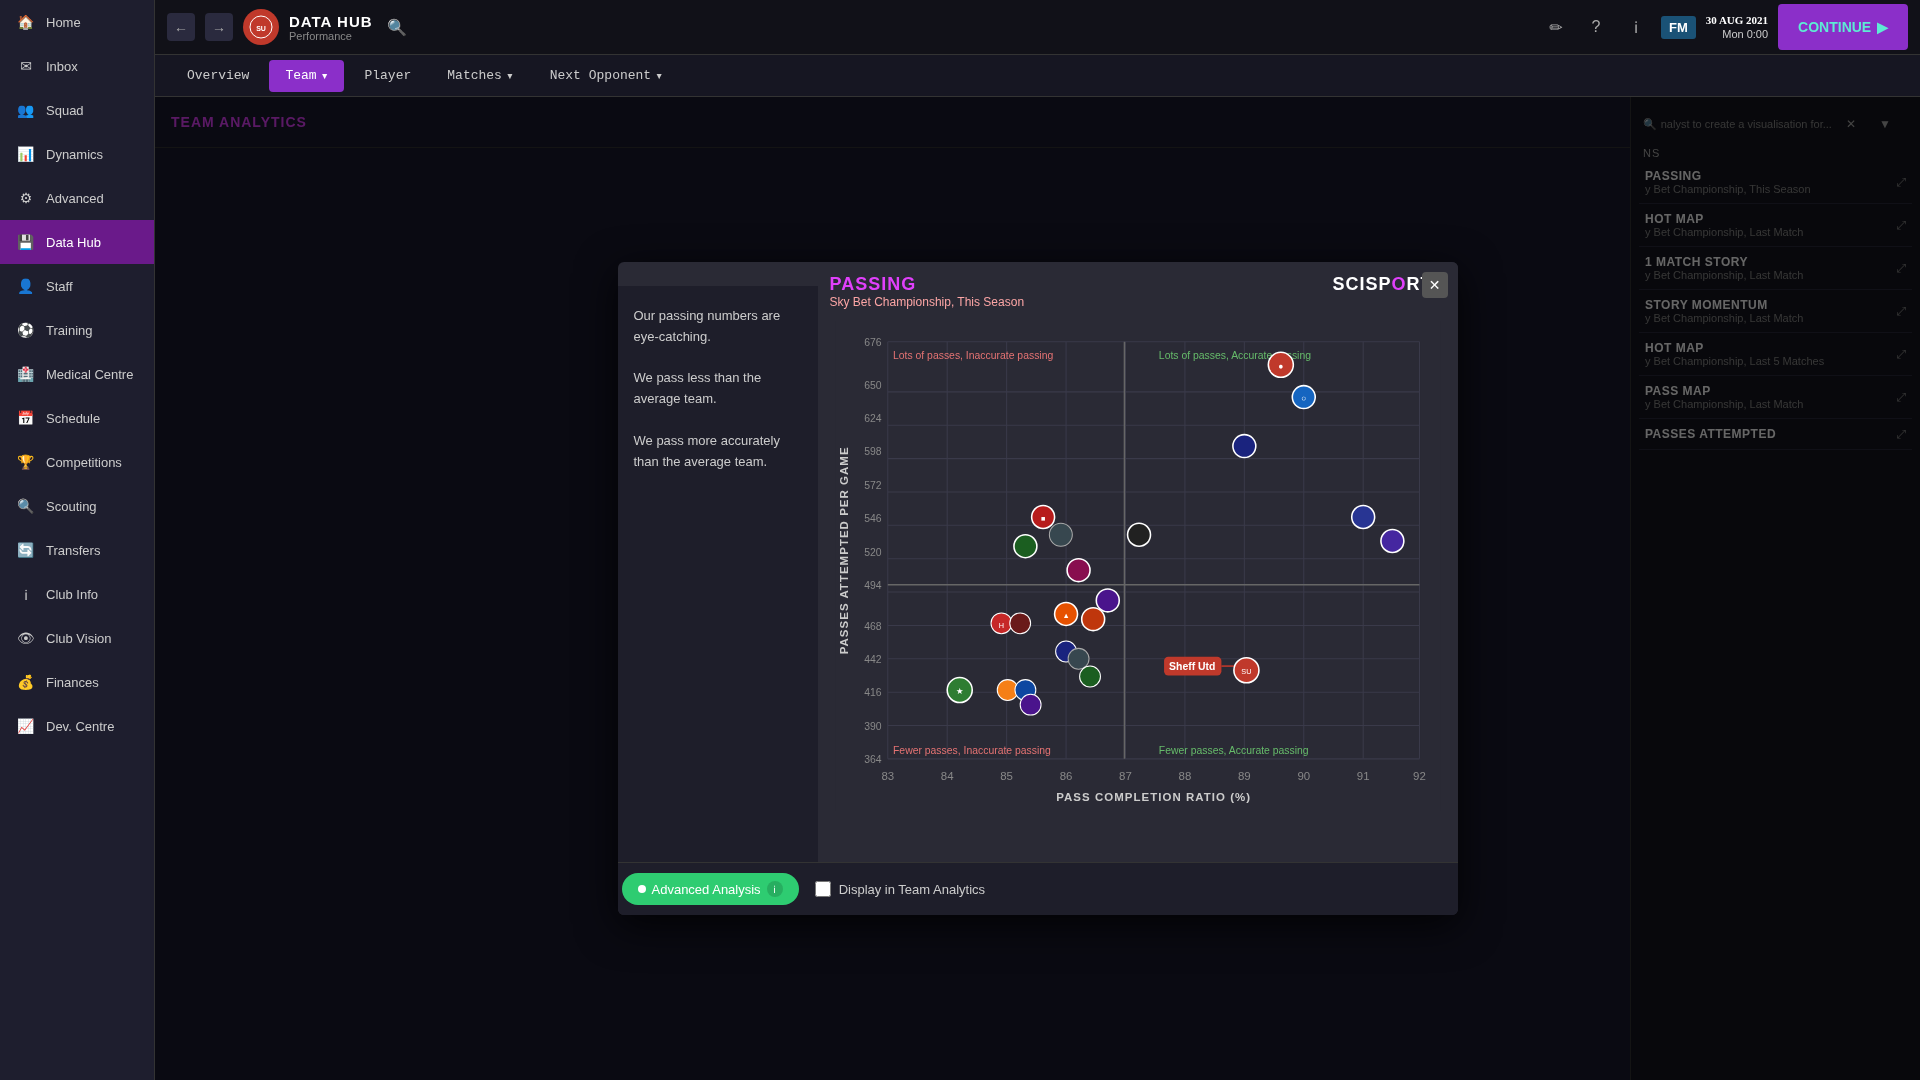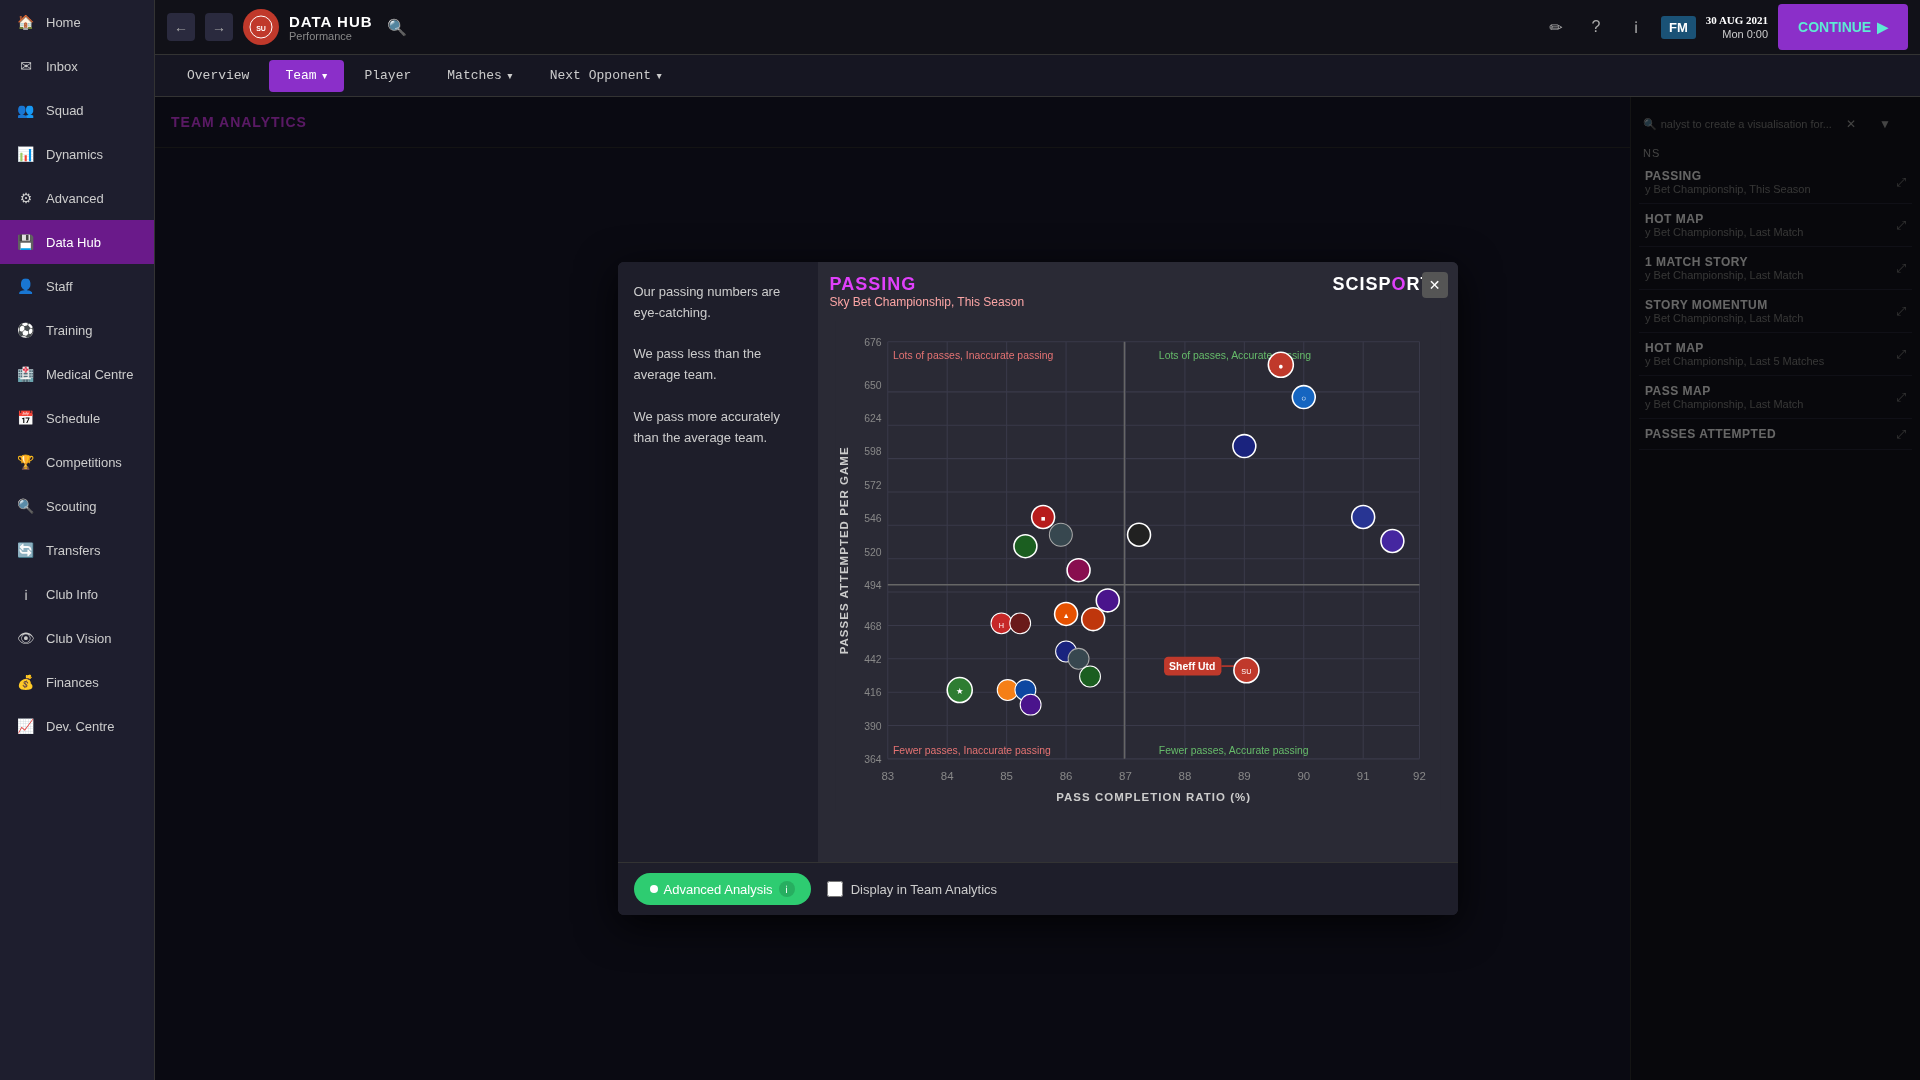--- a/index.html
+++ b/index.html
@@ -202,20 +202,21 @@
     }
 
     
     .modal-left {
       width: 200px;
       min-width: 200px;
       background: #1e1e2a;
       padding: 20px 16px;
       display: flex;
       flex-direction: column;
+      margin-top: 24px;
     }
     .modal-desc { color: #ccc; font-size: 13px; line-height: 1.6; }
 
     
     .modal-chart {
       flex: 1;
       background: #2a2a35;
       padding: 12px;
       position: relative;
     }
@@ -251,21 +252,21 @@
       position: relative;
       width: 100%;
       height: 490px;
     }
 
     svg.scatter { width: 100%; height: 100%; }
 
     
     .modal-footer {
       background: #1e1e2a;
-      padding: 10px 16px;
+      padding: 10px 4px;
       display: flex;
       align-items: center;
       gap: 16px;
       border-top: 1px solid #333;
     }
     .advanced-analysis-btn {
       background: #2ecc71;
       color: #fff;
       border: none;
       padding: 8px 16px;

